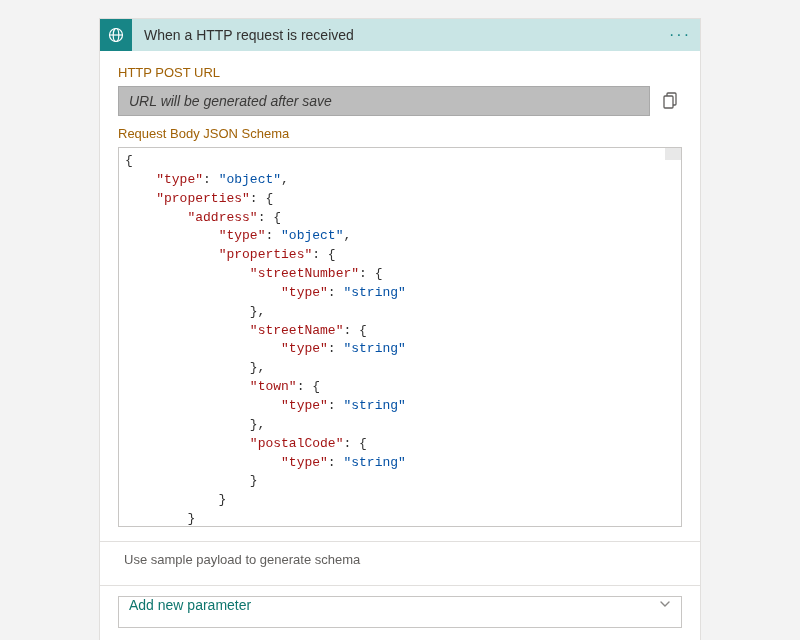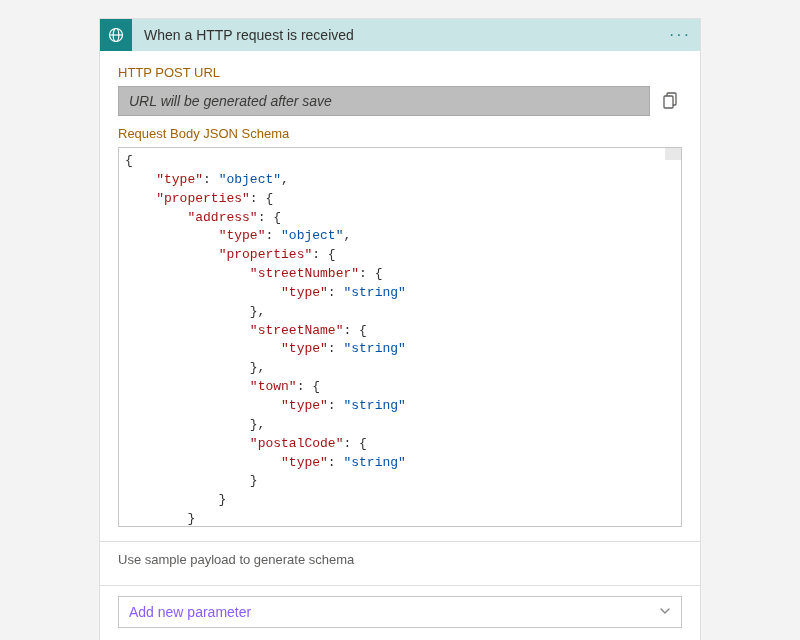--- a/index.html
+++ b/index.html
@@ -113,30 +113,31 @@
     background: #e8e8e8;
   }
   .divider {
     border-top: 1px solid #e1dfdd;
     margin: 14px -18px 0 -18px;
   }
   .sample-link {
     font-size: 13px;
     color: #605e5c;
     padding: 10px 0 4px 0;
+    margin-left: 6px;
   }
   .param-select {
     margin-top: 10px;
     border: 1px solid #c8c6c4;
     height: 32px;
     display: flex;
-    align-items: center;
+    align-items: flex-start;
     justify-content: space-between;
     padding: 0 10px;
-    color: #8b5cf6;
+    color: #0f766e;
     font-size: 14px;
     cursor: pointer;
   }
   .chev {
     color: #8a8886;
   }
 </style>
 </head>
 <body>
 

